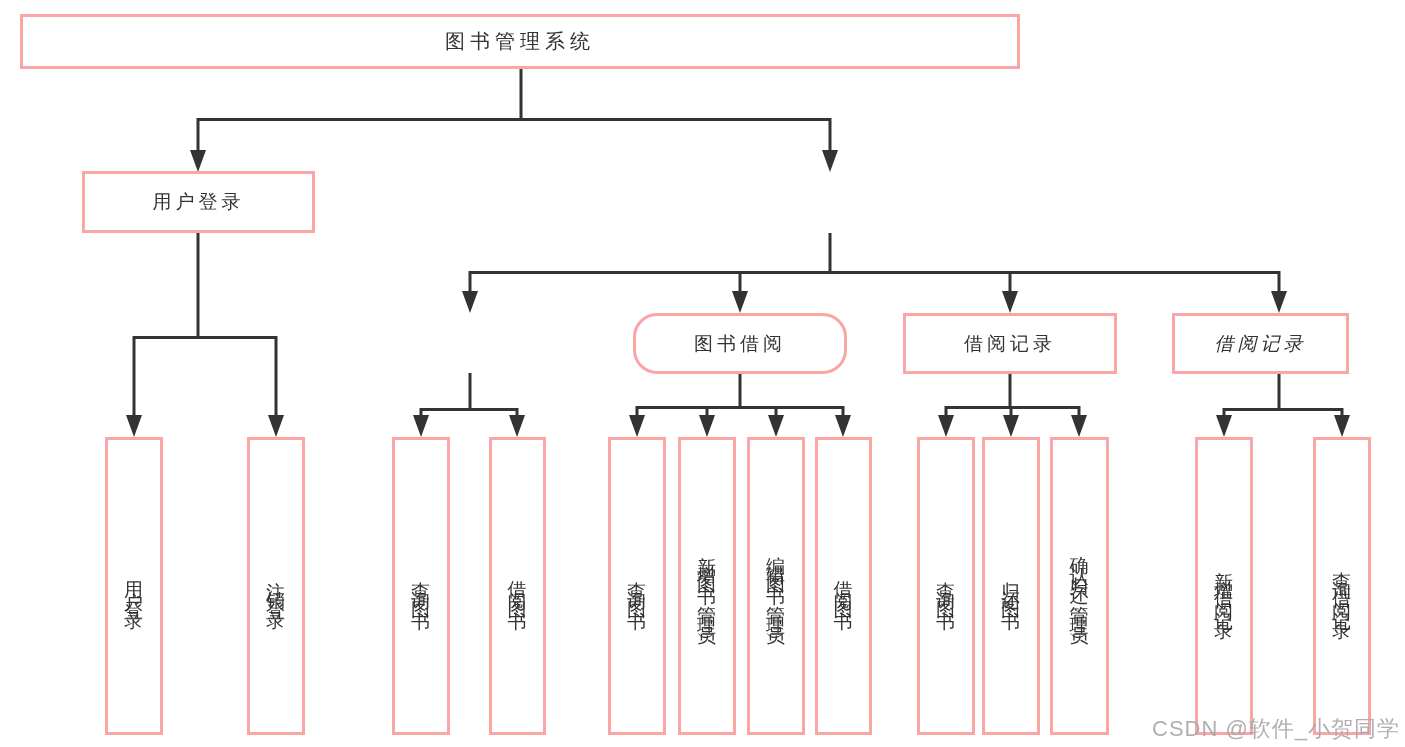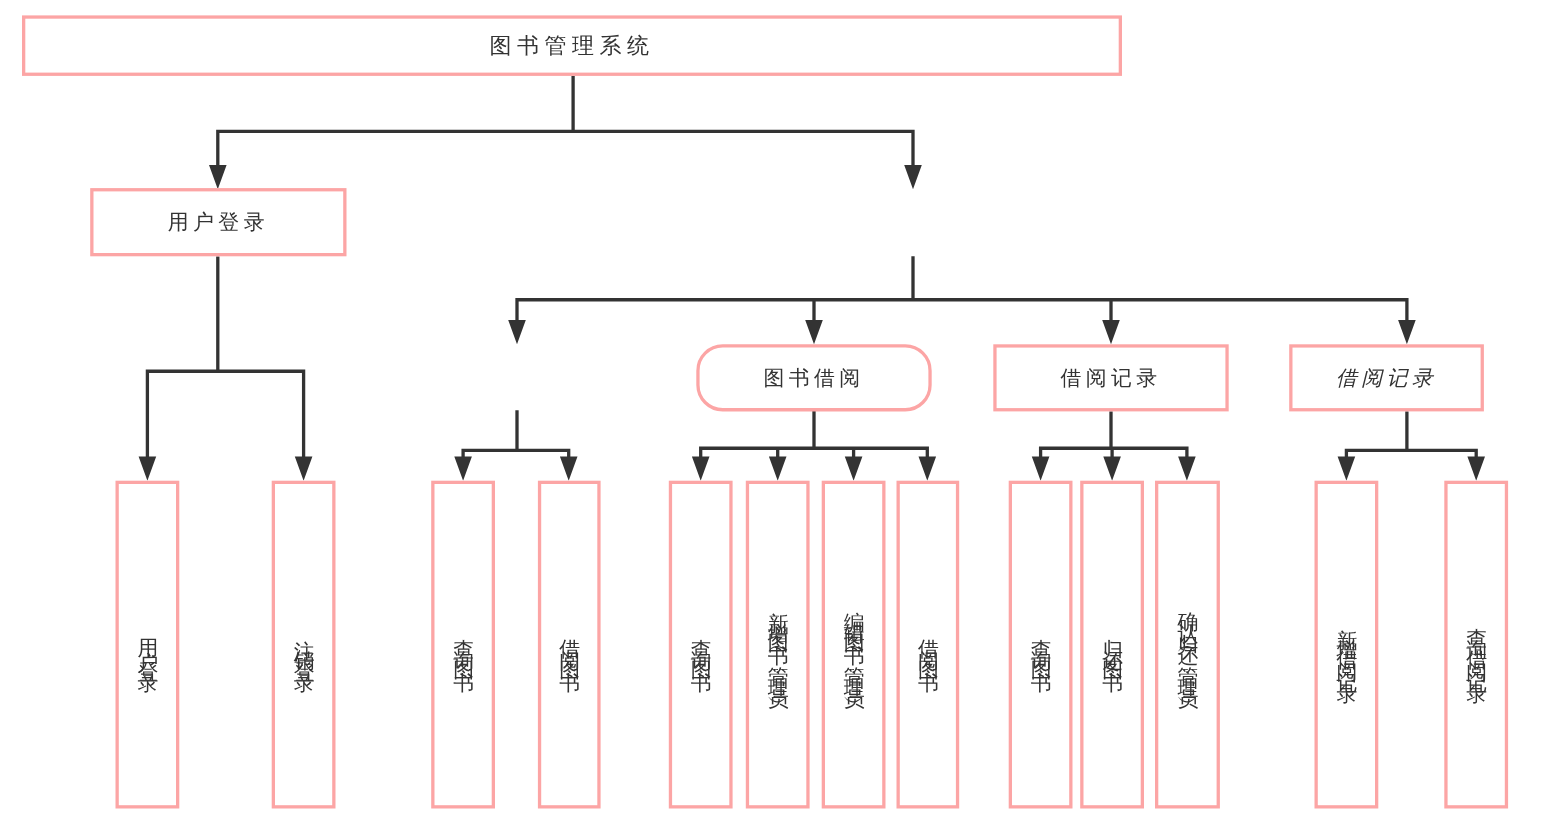--- a/index.html
+++ b/index.html
@@ -80,14 +80,15 @@
   <div class="box vbox" style="left:747px;top:437px;width:58px;height:298px;">编辑图书（管理员）</div>
   <div class="box vbox" style="left:815px;top:437px;width:57px;height:298px;">借阅图书</div>
 
   <div class="box vbox" style="left:917px;top:437px;width:58px;height:298px;">查询图书</div>
   <div class="box vbox" style="left:982px;top:437px;width:58px;height:298px;">归还图书</div>
   <div class="box vbox" style="left:1050px;top:437px;width:59px;height:298px;">确认归还（管理员）</div>
 
   <div class="box vbox" style="left:1195px;top:437px;width:58px;height:298px;">新增借阅记录</div>
   <div class="box vbox" style="left:1313px;top:437px;width:58px;height:298px;">查询借阅记录</div>
 
+  <div class="watermark" style="left:1152px;top:714px;">CSDN @软件_小贺同学</div>
 
 </div>
 
 </body></html>

